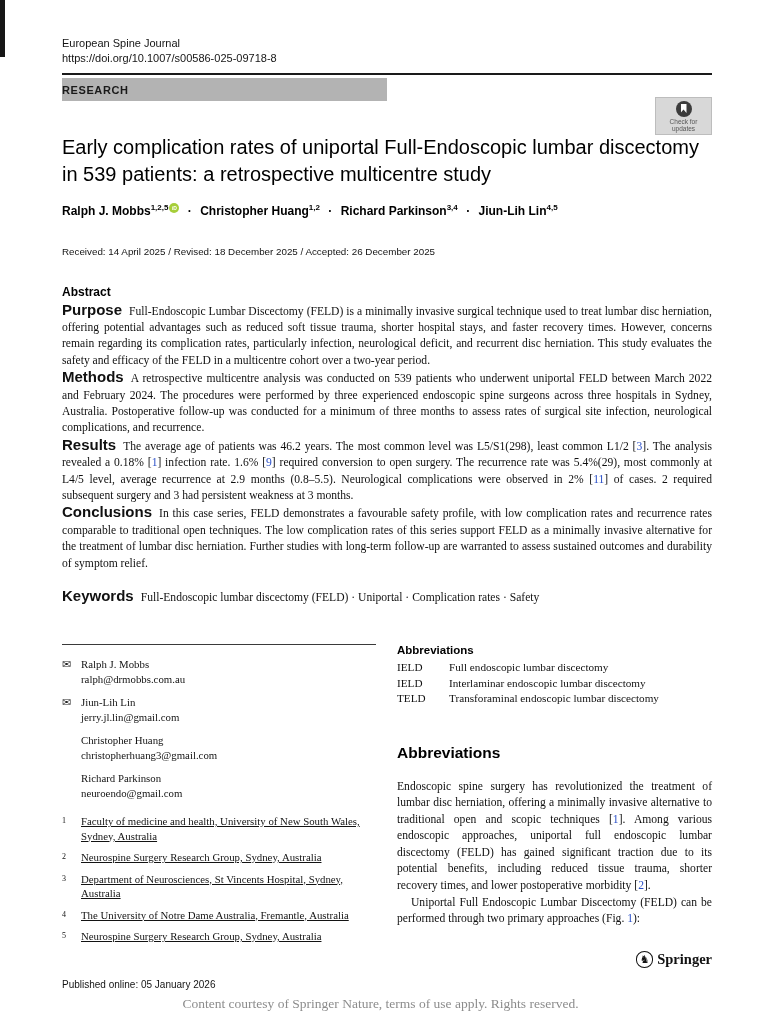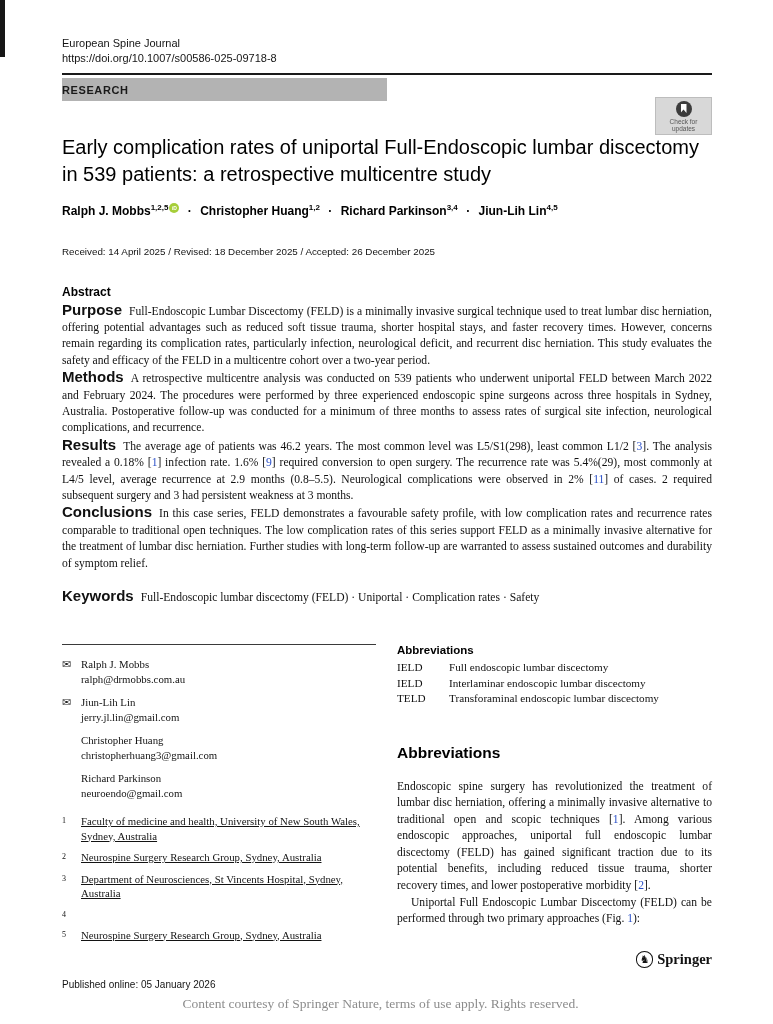--- a/index.html
+++ b/index.html
@@ -182,20 +182,21 @@
           <div class="affil-item">
             <span class="affil-num">2</span>
             <div class="affil-text">Neurospine Surgery Research Group, Sydney, Australia</div>
           </div>
           <div class="affil-item">
             <span class="affil-num">3</span>
             <div class="affil-text">Department of Neurosciences, St Vincents Hospital, Sydney, Australia</div>
           </div>
           <div class="affil-item">
             <span class="affil-num">4</span>
+            <div class="affil-text">The University of Notre Dame Australia, Fremantle, Australia</div>
           </div>
           <div class="affil-item">
             <span class="affil-num">5</span>
             <div class="affil-text">Neurospine Surgery Research Group, Sydney, Australia</div>
           </div>
         </div>
       </div>
 
       <div class="col-right">
         <div class="abbr-heading">Abbreviations</div>

